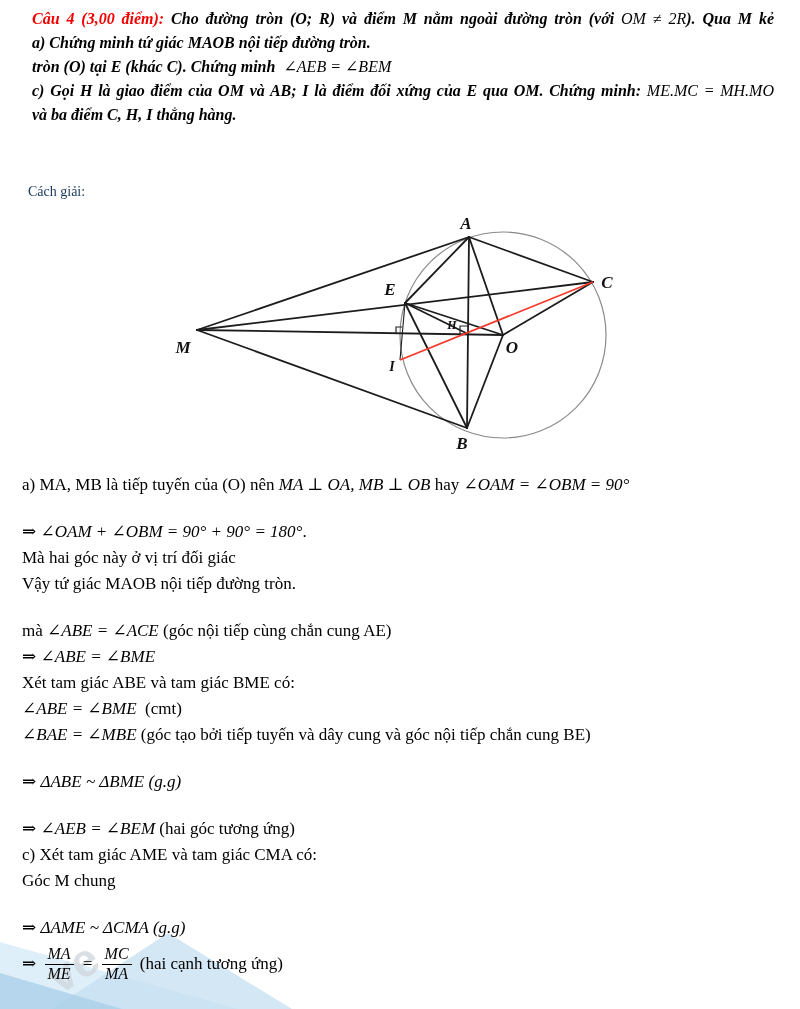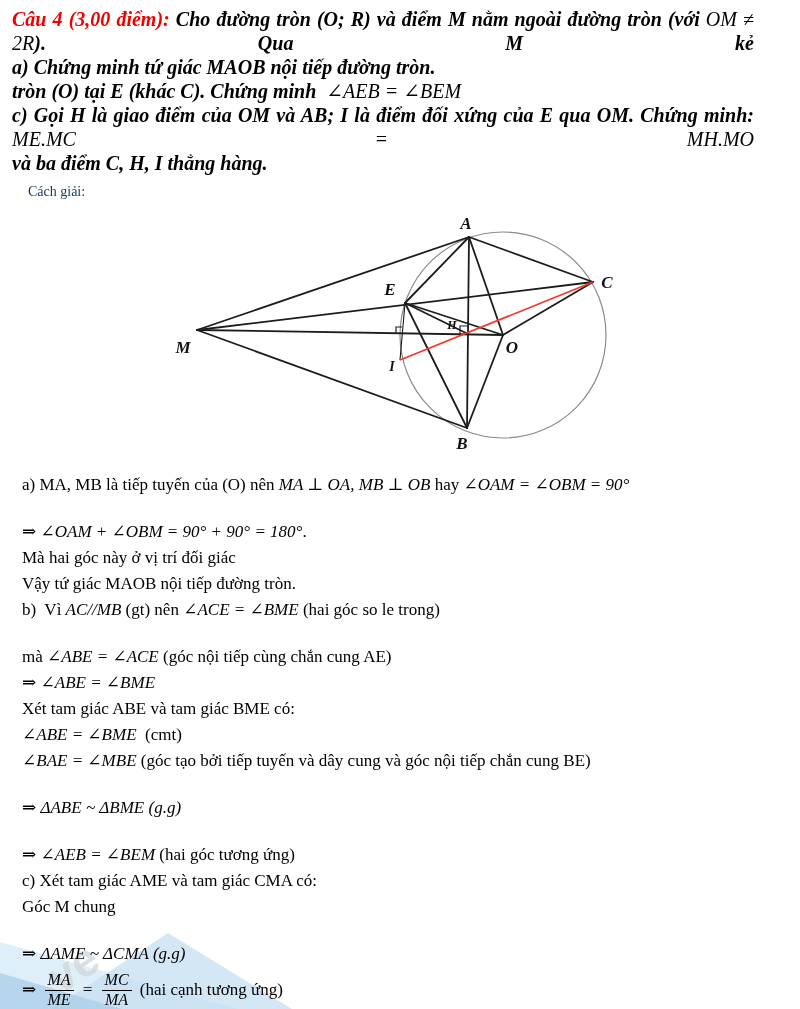--- a/index.html
+++ b/index.html
@@ -9,22 +9,22 @@
     --diag-red:#f5392b;
   }
   html,body{margin:0;padding:0;}
   body{
     width:800px;height:1009px;position:relative;overflow:hidden;background:#ffffff;
     font-family:"Liberation Serif","DejaVu Serif","DejaVu Sans",serif;
     color:#000;
   }
   svg.scene{position:absolute;left:0;top:0;width:800px;height:1009px;pointer-events:none;}
   .problem{
-    position:absolute;left:12px;top:7px;width:742px;
-    font-size:20px;font-weight:bold;font-style:italic;
+    position:absolute;left:32px;top:7px;width:742px;
+    font-size:16px;font-weight:bold;font-style:italic;
   }
   .p-line{line-height:24px;white-space:pre;}
   .p-line.justify{white-space:normal;text-align:justify;text-align-last:justify;}
   .seg-red{color:var(--red);}
   .seg-bi{}
   .seg-mathb{font-weight:normal;}
   .heading{
     position:absolute;left:28px;top:184px;
     font-size:14px;font-weight:normal;color:var(--blue);
   }
@@ -87,21 +87,20 @@
       <div class="p-line"><span class="seg-bi">tròn (O) tại E (khác C). Chứng minh  </span><span class="seg-mathb">∠AEB = ∠BEM</span></div>
       <div class="p-line justify"><span class="seg-bi">c) Gọi H là giao điểm của OM và AB; I là điểm đối xứng của E qua OM. Chứng minh:  </span><span class="seg-mathb">ME.MC = MH.MO</span></div>
       <div class="p-line"><span class="seg-bi">và ba điểm C, H, I thẳng hàng.</span></div>
     </div>
   <div class="heading">Cách giải:</div>
   <div class="sol" id="solution-lines">
       <div class="s-line"><span class="seg-n">a) MA, MB là tiếp tuyến của (O) nên </span><span class="seg-m">MA ⊥ OA, MB ⊥ OB</span><span class="seg-n"> hay </span><span class="seg-m">∠OAM = ∠OBM = 90°</span></div>
       <div class="s-line gap"><span class="seg-n">⇒ </span><span class="seg-m">∠OAM + ∠OBM = 90° + 90° = 180°</span><span class="seg-n">.</span></div>
       <div class="s-line"><span class="seg-n">Mà hai góc này ở vị trí đối giác</span></div>
       <div class="s-line"><span class="seg-n">Vậy tứ giác MAOB nội tiếp đường tròn.</span></div>
-      <div class="s-line"><span class="seg-n">b)  Vì </span><span class="seg-m">AC//MB</span><span class="seg-n"> (gt) nên </span><span class="seg-m">∠ACE = ∠BME</span><span class="seg-n"> (hai góc so le trong)</span></div>
       <div class="s-line gap"><span class="seg-n">mà </span><span class="seg-m">∠ABE = ∠ACE</span><span class="seg-n"> (góc nội tiếp cùng chắn cung AE)</span></div>
       <div class="s-line"><span class="seg-n">⇒ </span><span class="seg-m">∠ABE = ∠BME</span></div>
       <div class="s-line"><span class="seg-n">Xét tam giác ABE và tam giác BME có:</span></div>
       <div class="s-line"><span class="seg-m">∠ABE = ∠BME</span><span class="seg-n">  (cmt)</span></div>
       <div class="s-line"><span class="seg-m">∠BAE = ∠MBE</span><span class="seg-n"> (góc tạo bởi tiếp tuyến và dây cung và góc nội tiếp chắn cung BE)</span></div>
       <div class="s-line gap"><span class="seg-n">⇒ </span><span class="seg-m">ΔABE ~ ΔBME </span><span class="seg-mp">(g.g)</span></div>
       <div class="s-line gap"><span class="seg-n">⇒ </span><span class="seg-m">∠AEB = ∠BEM</span><span class="seg-n"> (hai góc tương ứng)</span></div>
       <div class="s-line"><span class="seg-n">c) Xét tam giác AME và tam giác CMA có:</span></div>
       <div class="s-line"><span class="seg-n">Góc M chung</span></div>
       <div class="s-line gap"><span class="seg-n">⇒ </span><span class="seg-m">ΔAME ~ ΔCMA </span><span class="seg-mp">(g.g)</span></div>

